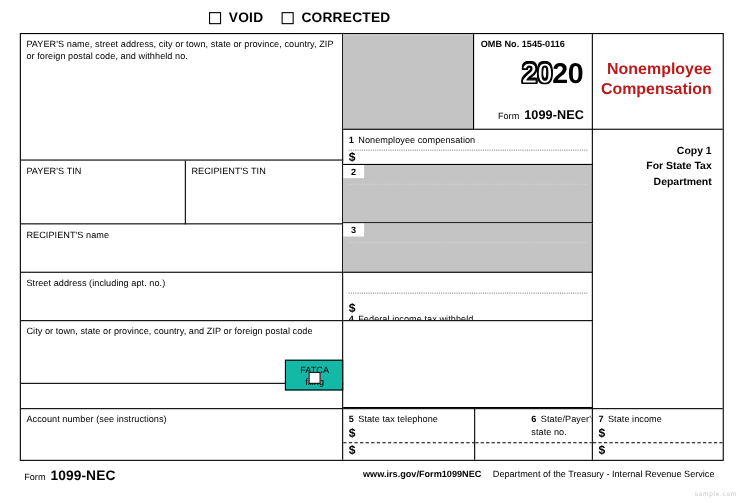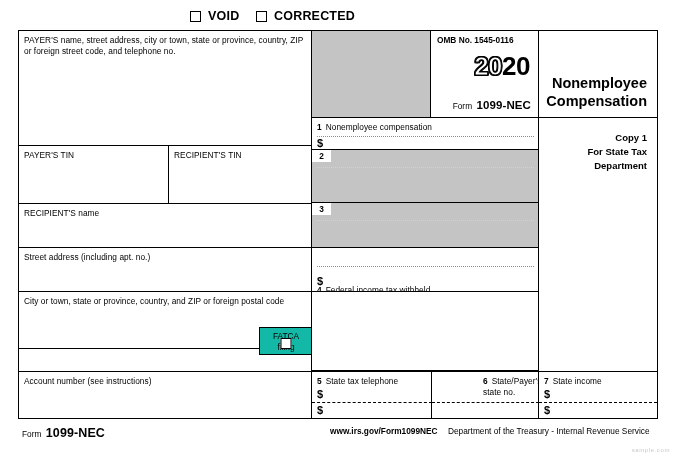--- a/index.html
+++ b/index.html
@@ -173,22 +173,21 @@
 
   
   #maintitle {
     position: absolute;
     right: 10px;
     top: 24px;
     text-align: right;
     font-size: 14.5px;
     font-weight: bold;
     line-height: 1.22;
-    color: #000000;
-    margin-top: 20px;
+    color: #b91c1c;
   }
   #copyblock {
     position: absolute;
     right: 10px;
     top: 5px;
     text-align: right;
     font-size: 9.5px;
     font-weight: bold;
     line-height: 1.45;
     color: #000;
@@ -277,21 +276,21 @@
       <div class="checkbox"></div>
       <div class="cblabel">CORRECTED</div>
     </div>
   </div>
 
   <div id="frame">
 
     <div class="cell br bb" style="left:0; top:0; width:293px; height:115px;">
       <div class="lbl pad">
         <span>PAYER'S name, street address, city or town, state or province, country, ZIP</span><br>
-        <span>or foreign street code, and telephone no.</span>
+        <span>or foreign postal code, and withheld no.</span>
       </div>
     </div>
 
     <div class="cell br bb" style="left:0; top:115px; width:150px; height:58px;">
       <div class="lbl pad">PAYER'S TIN</div>
     </div>
 
     <div class="cell br bb" style="left:150px; top:115px; width:143px; height:58px;">
       <div class="lbl pad">RECIPIENT'S TIN</div>
     </div>

